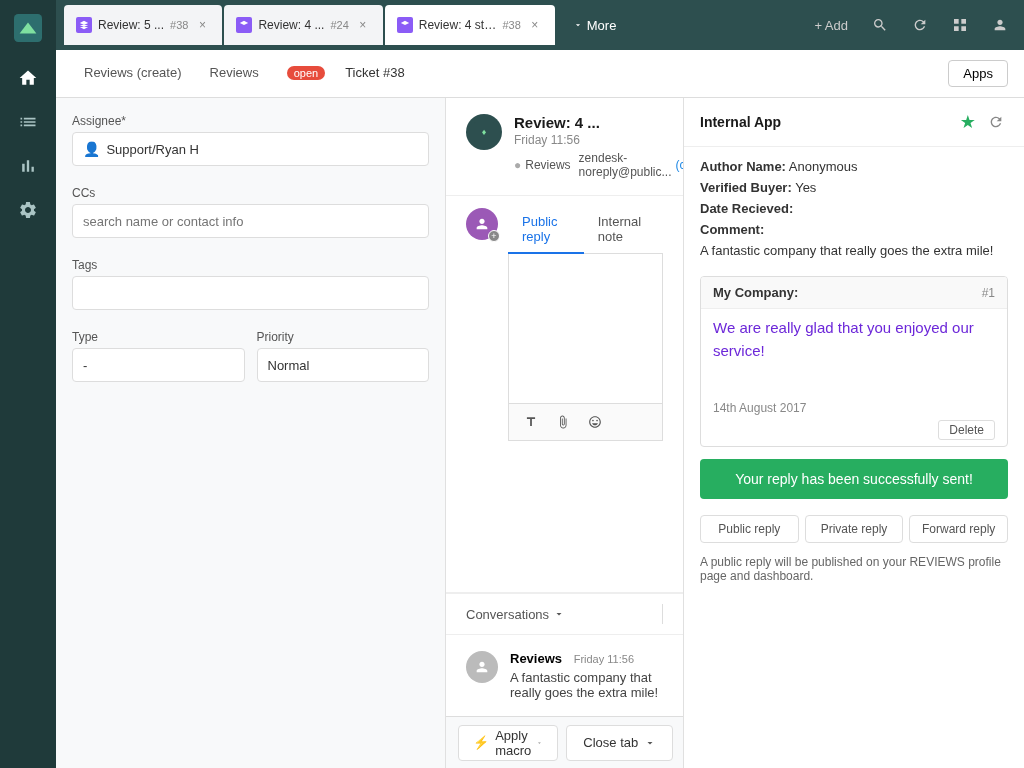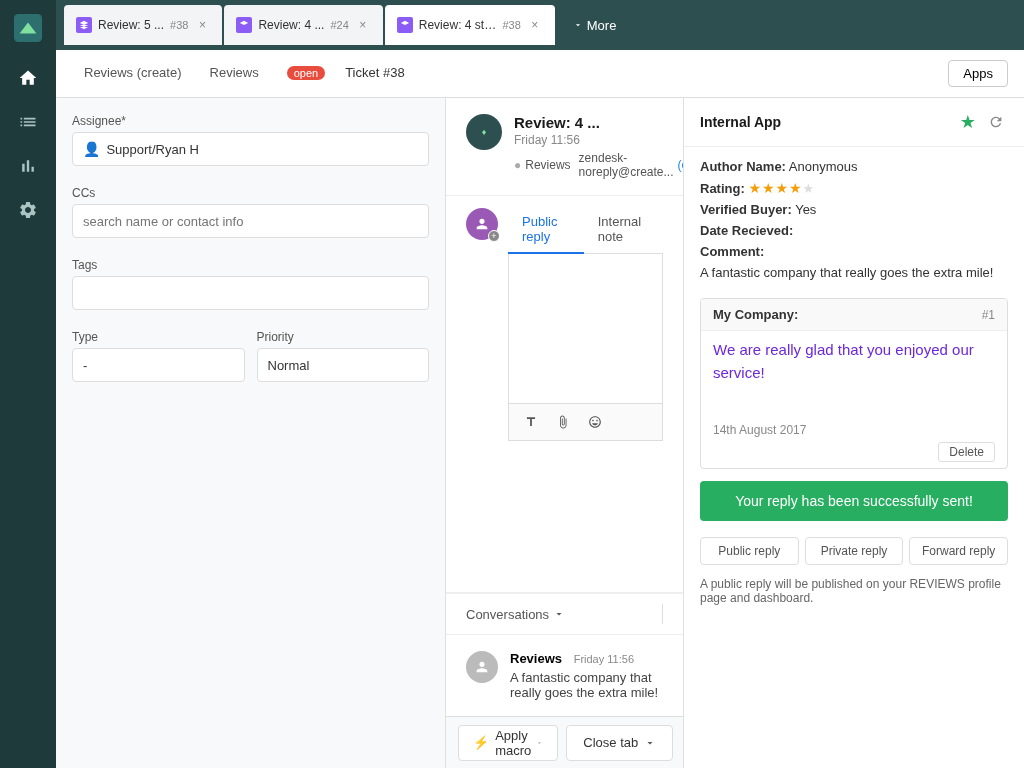--- a/index.html
+++ b/index.html
@@ -178,20 +178,45 @@
       <div class="tab-text">Review: 4 star ratin...</div>
       <div class="tab-num">#38</div>
       <div class="tab-close">×</div>
     </div>
     <div class="tabs-more">
       <svg width="10" height="10" viewBox="0 0 24 24" fill="white">
           <path d="M7 10l5 5 5-5z"></path>
         </svg>
       <span>More</span>
     </div>
+    <div class="tabs-actions">
+      <div class="tabs-action-btn">
+        <span>+ Add</span>
+      </div>
+      <div class="tabs-action-btn">
+        <svg width="16" height="16" viewBox="0 0 24 24" fill="currentColor">
+            <path d="M15.5 14h-.79l-.28-.27A6.471 6.471 0 0 0 16 9.5 6.5 6.5 0 1 0 9.5 16c1.61 0 3.09-.59 4.23-1.57l.27.28v.79l5 4.99L20.49 19l-4.99-5zm-6 0C7.01 14 5 11.99 5 9.5S7.01 5 9.5 5 14 7.01 14 9.5 11.99 14 9.5 14z"></path>
+          </svg>
+      </div>
+      <div class="tabs-action-btn">
+        <svg width="16" height="16" viewBox="0 0 24 24" fill="currentColor">
+            <path d="M17.65 6.35A7.958 7.958 0 0 0 12 4c-4.42 0-7.99 3.58-7.99 8s3.57 8 7.99 8c3.73 0 6.84-2.55 7.73-6h-2.08A5.99 5.99 0 0 1 12 18c-3.31 0-6-2.69-6-6s2.69-6 6-6c1.66 0 3.14.69 4.22 1.78L13 11h7V4l-2.35 2.35z"></path>
+          </svg>
+      </div>
+      <div class="tabs-action-btn">
+        <svg width="16" height="16" viewBox="0 0 24 24" fill="currentColor">
+            <path d="M3 3h7v7H3zm0 11h7v7H3zm11-11h7v7h-7zm0 11h7v7h-7z"></path>
+          </svg>
+      </div>
+      <div class="tabs-action-btn">
+        <svg width="16" height="16" viewBox="0 0 24 24" fill="currentColor">
+            <path d="M12 12c2.21 0 4-1.79 4-4s-1.79-4-4-4-4 1.79-4 4 1.79 4 4 4zm0 2c-2.67 0-8 1.34-8 4v2h16v-2c0-2.66-5.33-4-8-4z"></path>
+          </svg>
+      </div>
+    </div>
   </div>
 
   <div class="secondary-nav">
     <div class="nav-tab">
       <span>Reviews (create)</span>
     </div>
     <div class="nav-tab">
       <span>Reviews</span>
     </div>
     <div class="nav-tab" style="font-weight:500;color:#333;">
@@ -250,21 +275,21 @@
         </div>
         <div class="review-meta">
           <div class="review-title">
             <span>Review: 4 ...</span>
           </div>
           <div class="review-time">Friday 11:56</div>
           <div class="review-source">
             <span class="bullet">●</span>
             <span>Reviews</span>
             <br>
-            <span>zendesk-noreply@create...</span>
+            <span>zendesk-noreply@public...</span>
             <a class="change-link">(change)</a>
           </div>
         </div>
 
       </div>
 
       <div class="reply-area">
         <div class="reply-row">
           <div class="with-plus">
             <div class="avatar-small" style="background:#9b59b6;">
@@ -359,24 +384,20 @@
           </div>
         </div>
       </div>
 
       <div class="review-info">
         <div class="review-info-row">
           <strong>Author Name:</strong>
           <span>Anonymous</span>
         </div>
         <div class="review-info-row">
-          <strong>Rating:</strong>
-          <span class="stars">★★★★</span><span class="star-gray">★</span>
-        </div>
-        <div class="review-info-row">
           <strong>Verified Buyer:</strong>
           <span>Yes</span>
         </div>
         <div class="review-info-row">
           <strong>Date Recieved:</strong>
         </div>
         <div class="review-info-row">
           <strong>Comment:</strong>
         </div>
         <div class="review-info-row">A fantastic company that really goes the extra mile!</div>

